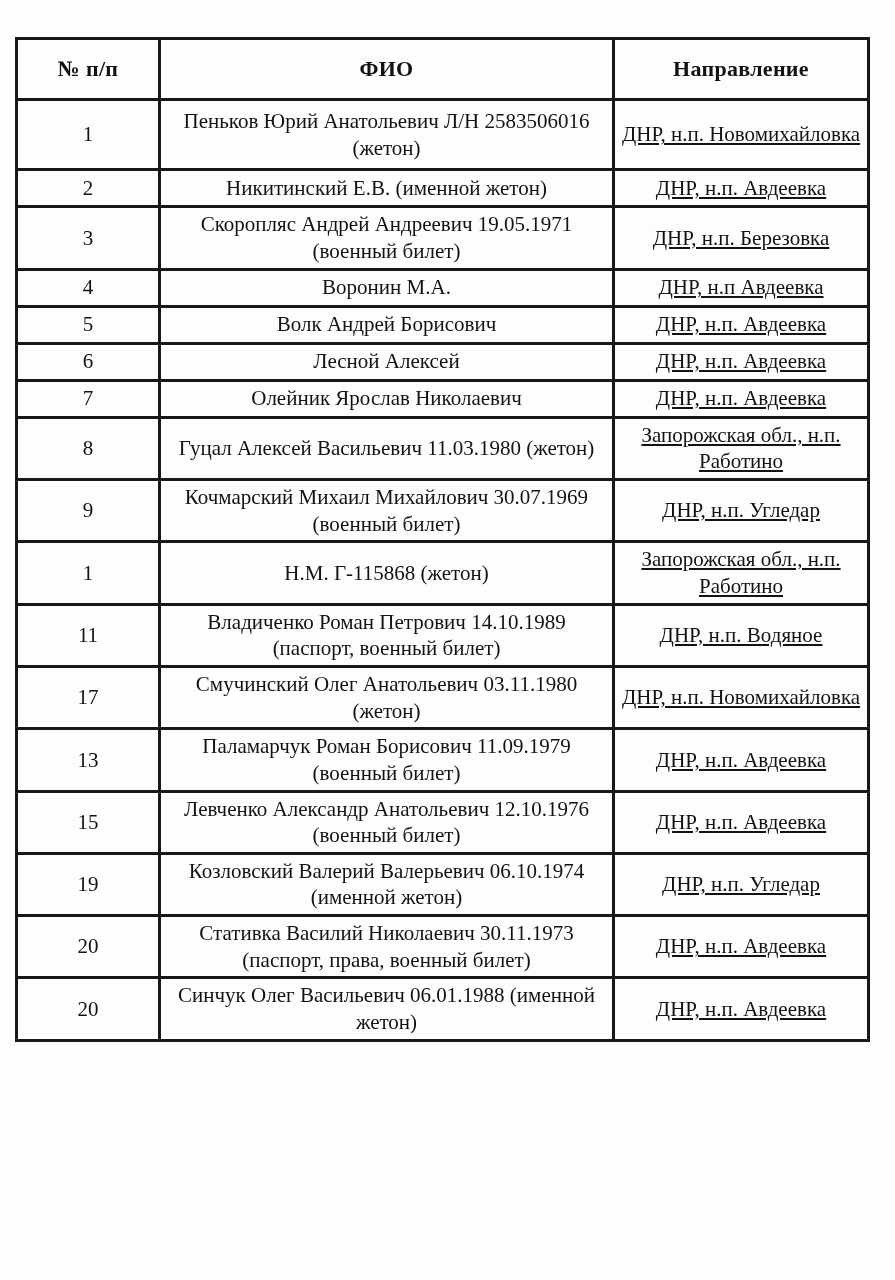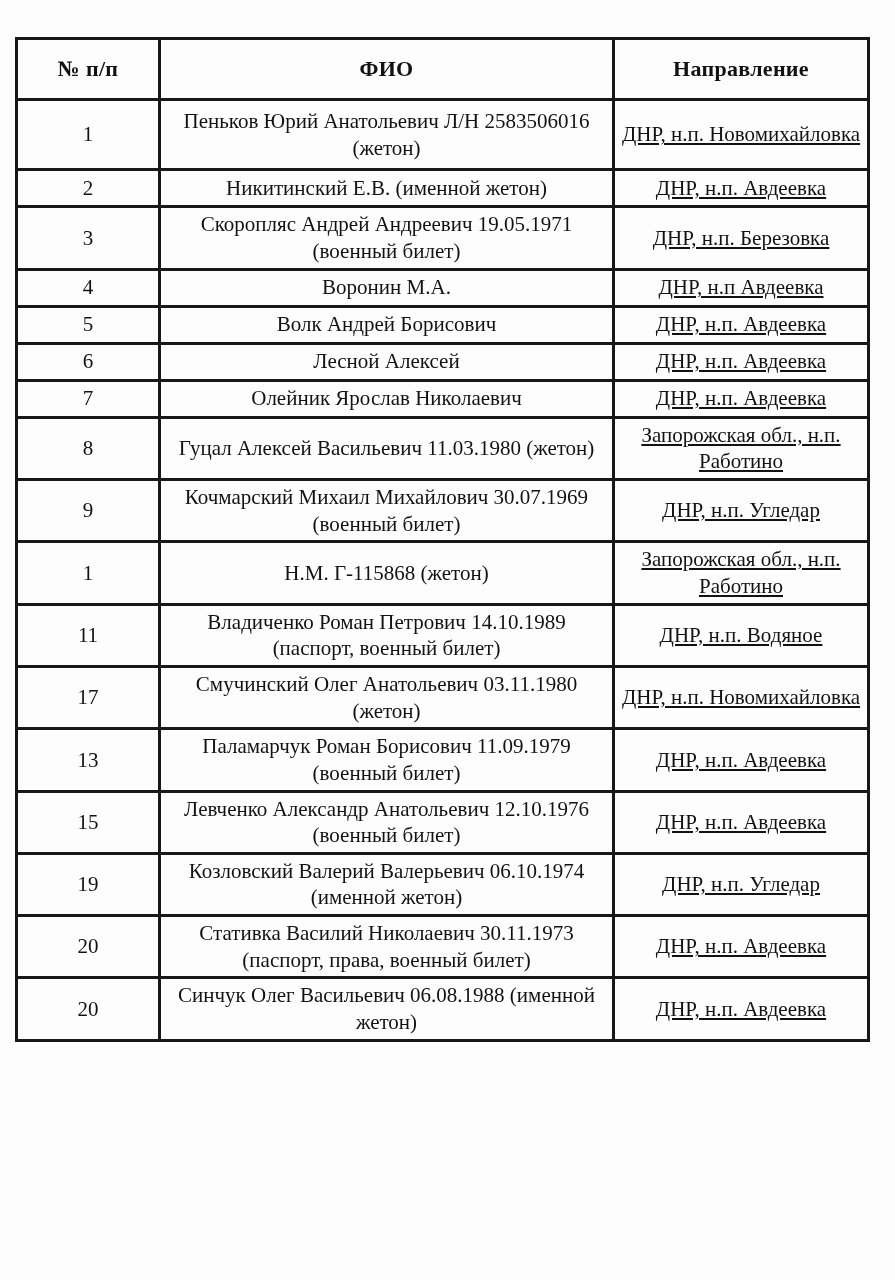--- a/index.html
+++ b/index.html
@@ -154,18 +154,18 @@
           <td class="cell cell-name">Козловский Валерий Валерьевич 06.10.1974 (именной жетон)</td>
           <td class="cell cell-direction">ДНР, н.п. Угледар</td>
         </tr>
         <tr>
           <td class="cell cell-num">20</td>
           <td class="cell cell-name">Стативка Василий Николаевич 30.11.1973 (паспорт, права, военный билет)</td>
           <td class="cell cell-direction">ДНР, н.п. Авдеевка</td>
         </tr>
         <tr>
           <td class="cell cell-num">20</td>
-          <td class="cell cell-name">Синчук Олег Васильевич 06.08.1988 (именной жетон)</td>
+          <td class="cell cell-name">Синчук Олег Васильевич 06.01.1988 (именной жетон)</td>
           <td class="cell cell-direction">ДНР, н.п. Авдеевка</td>
         </tr>
       </tbody>
   </table>
 </div>
 
 </body></html>

